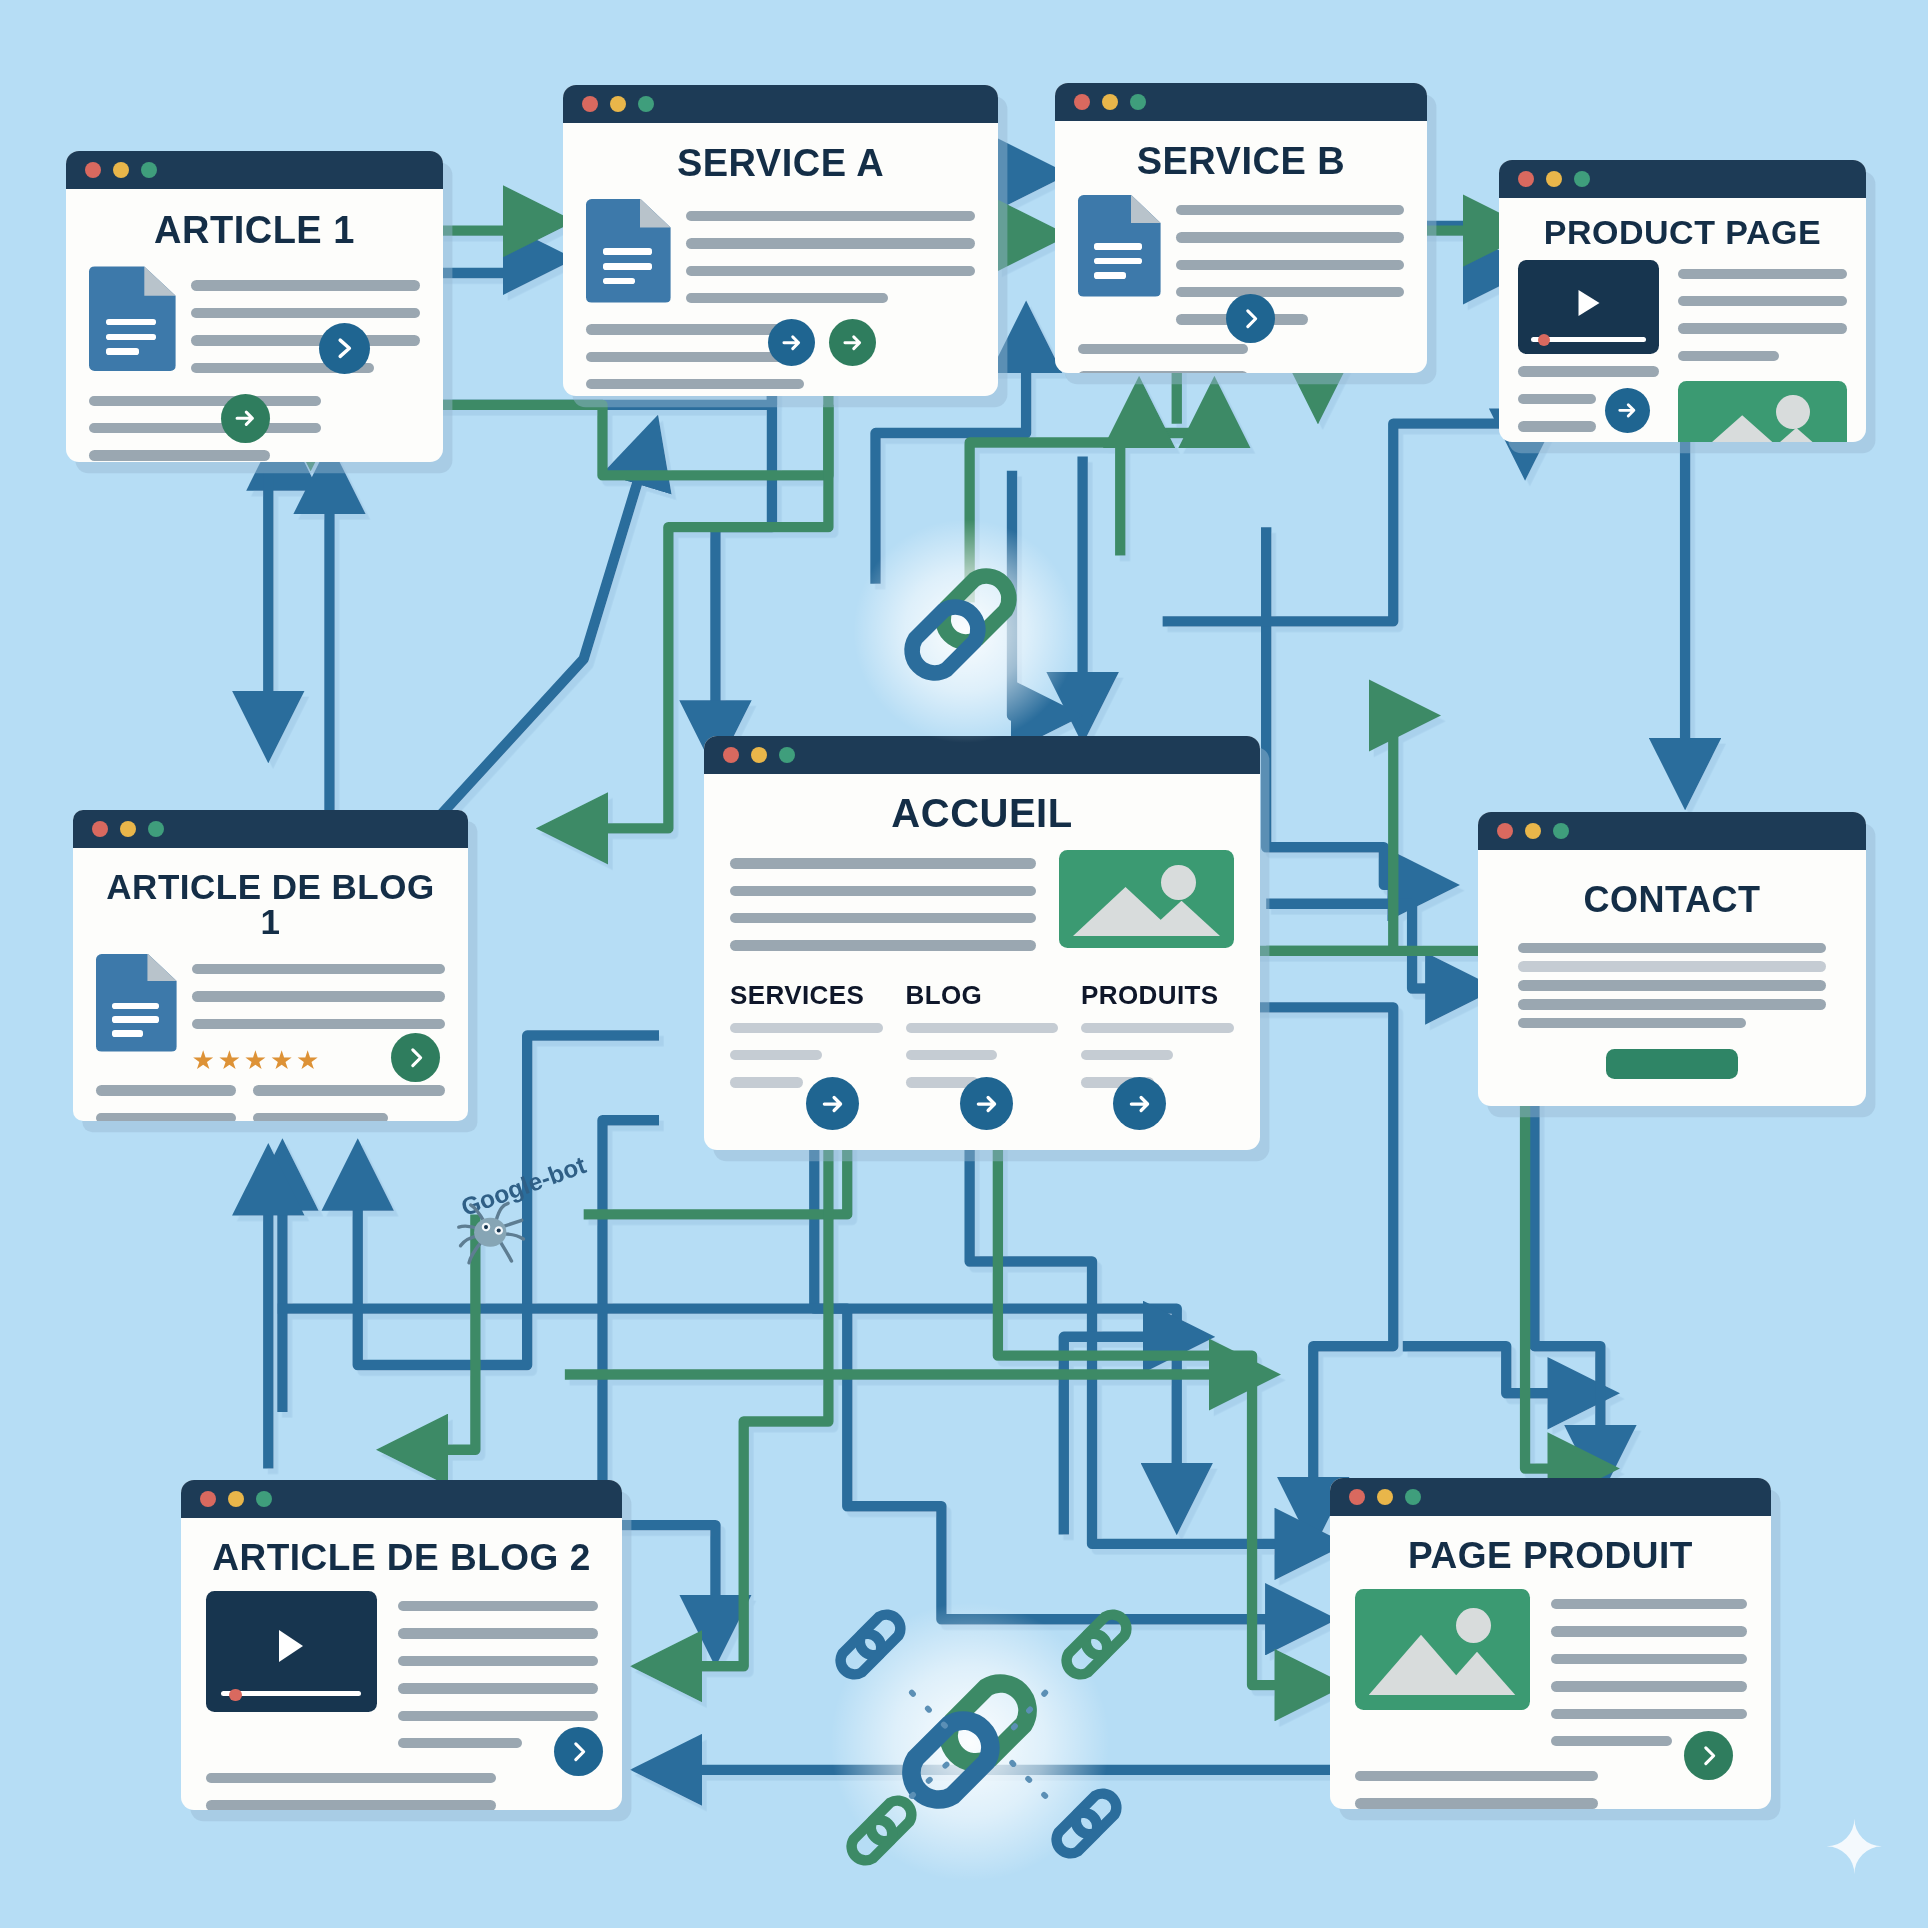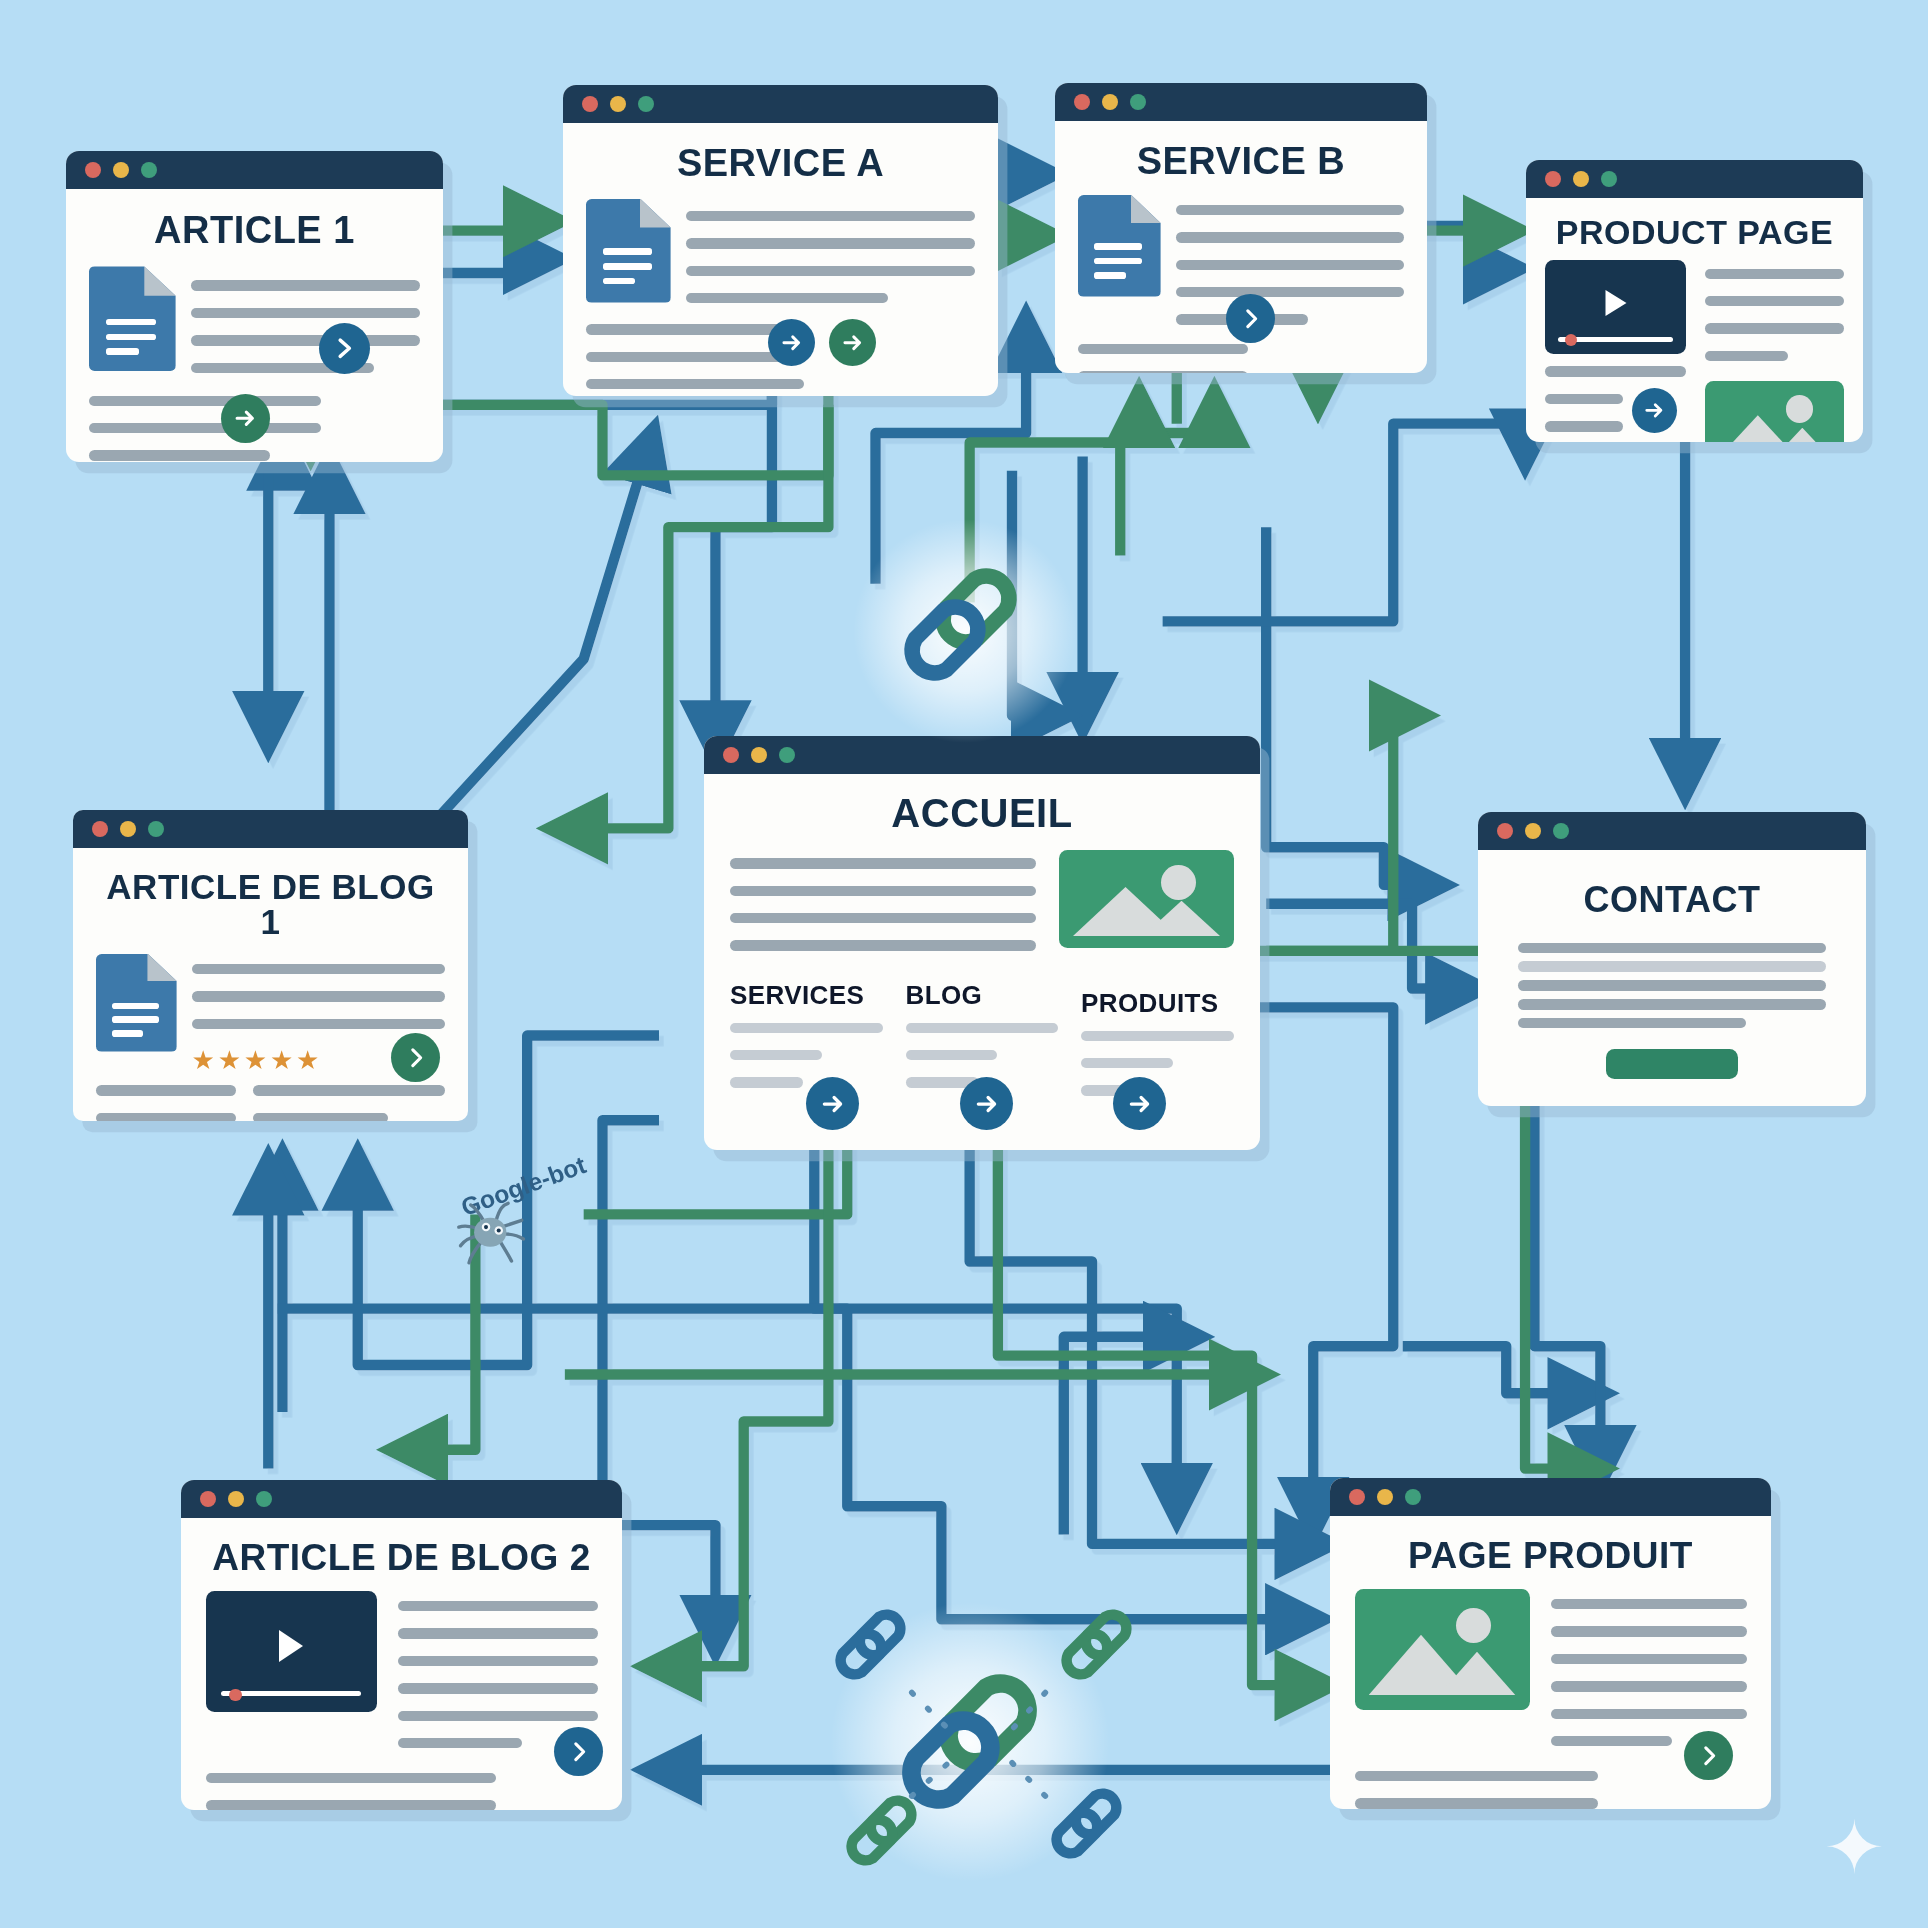--- a/index.html
+++ b/index.html
@@ -280,21 +280,21 @@
         <div class="ln d"></div>
       </div>
       <div class="cbtn blue" style="width:49px;height:49px;left:171px;top:173px;">
         <svg width="23.5" height="23.5" viewBox="0 0 24 24">
             <path d="M9 4 L17 12 L9 20" fill="none" stroke="#fff" stroke-width="3.2" stroke-linecap="round" stroke-linejoin="round"></path>
           </svg>
       </div>
     </div>
   </div>
 
-  <div class="card" style="left:1499px;top:160px;width:337px;height:282px;margin-left:27px;">
+  <div class="card" style="left:1499px;top:160px;width:367px;height:282px;">
     <div class="titlebar">
       <span class="dot r"></span>
       <span class="dot y"></span>
       <span class="dot g"></span>
     </div>
     <div class="body" style="padding:9.4px 19px 13px;">
       <div class="ctitle" style="font-size:34px;margin:7.5px 0 11.3px;">PRODUCT PAGE</div>
       <div class="row" style="align-items:flex-start;gap:19px;">
         <div class="col" style="width:141px;">
           <div class="video" style="height:94px;">
@@ -401,21 +401,21 @@
           <div class="ln lite" style="margin-top:11.3px"></div>
           <div class="ln lite" style="width:60%"></div>
           <div class="ln lite" style="width:48%"></div>
         </div>
         <div class="col" style="flex:1;">
           <div class="navlbl" style="font-size:26px;">BLOG</div>
           <div class="ln lite" style="margin-top:11.3px"></div>
           <div class="ln lite" style="width:60%"></div>
           <div class="ln lite" style="width:48%"></div>
         </div>
-        <div class="col" style="flex:1;margin-top:8px;">
+        <div class="col" style="flex:1;">
           <div class="navlbl" style="font-size:26px;">PRODUITS</div>
           <div class="ln lite" style="margin-top:11.3px"></div>
           <div class="ln lite" style="width:60%"></div>
           <div class="ln lite" style="width:48%"></div>
         </div>
       </div>
       <div class="cbtn blue" style="width:53px;height:53px;left:102px;top:303px;">
         <svg width="26" height="26" viewBox="0 0 24 24">
             <path d="M4 12 H19 M13 6 L19 12 L13 18" fill="none" stroke="#fff" stroke-width="3" stroke-linecap="round" stroke-linejoin="round"></path>
           </svg>

